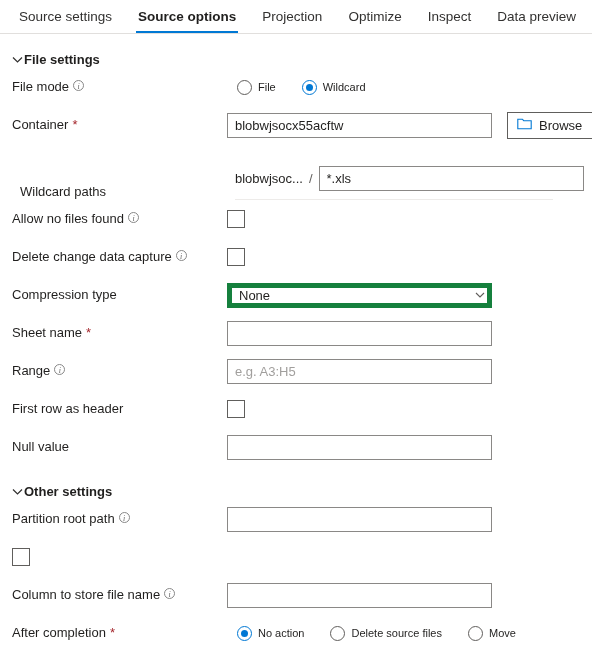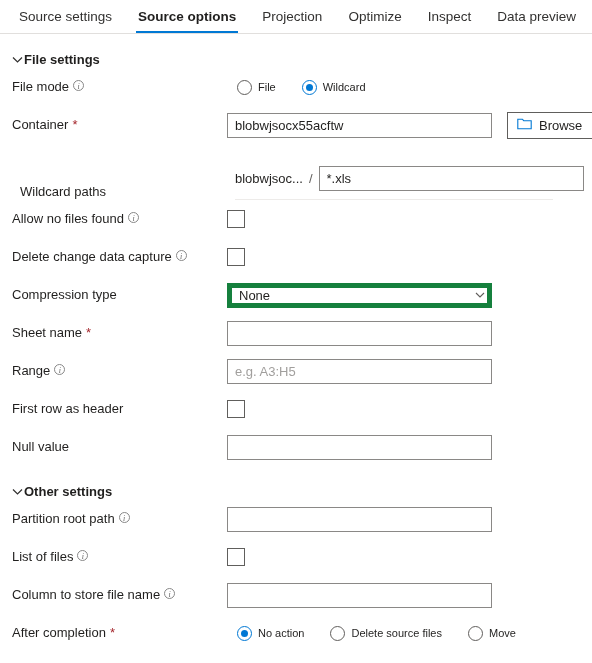--- a/index.html
+++ b/index.html
@@ -370,24 +370,20 @@
     <div class="label">
       <span>Partition root path</span>
       <span class="info"></span>
     </div>
     <div class="control">
       <input type="text" value="" style="">
     </div>
   </div>
 
   <div class="row">
-    <div class="label">
-      <span>List of files</span>
-      <span class="info"></span>
-    </div>
     <div class="control">
       <span class="chk"></span>
     </div>
   </div>
 
   <div class="row">
     <div class="label">
       <span>Column to store file name</span>
       <span class="info"></span>
     </div>

